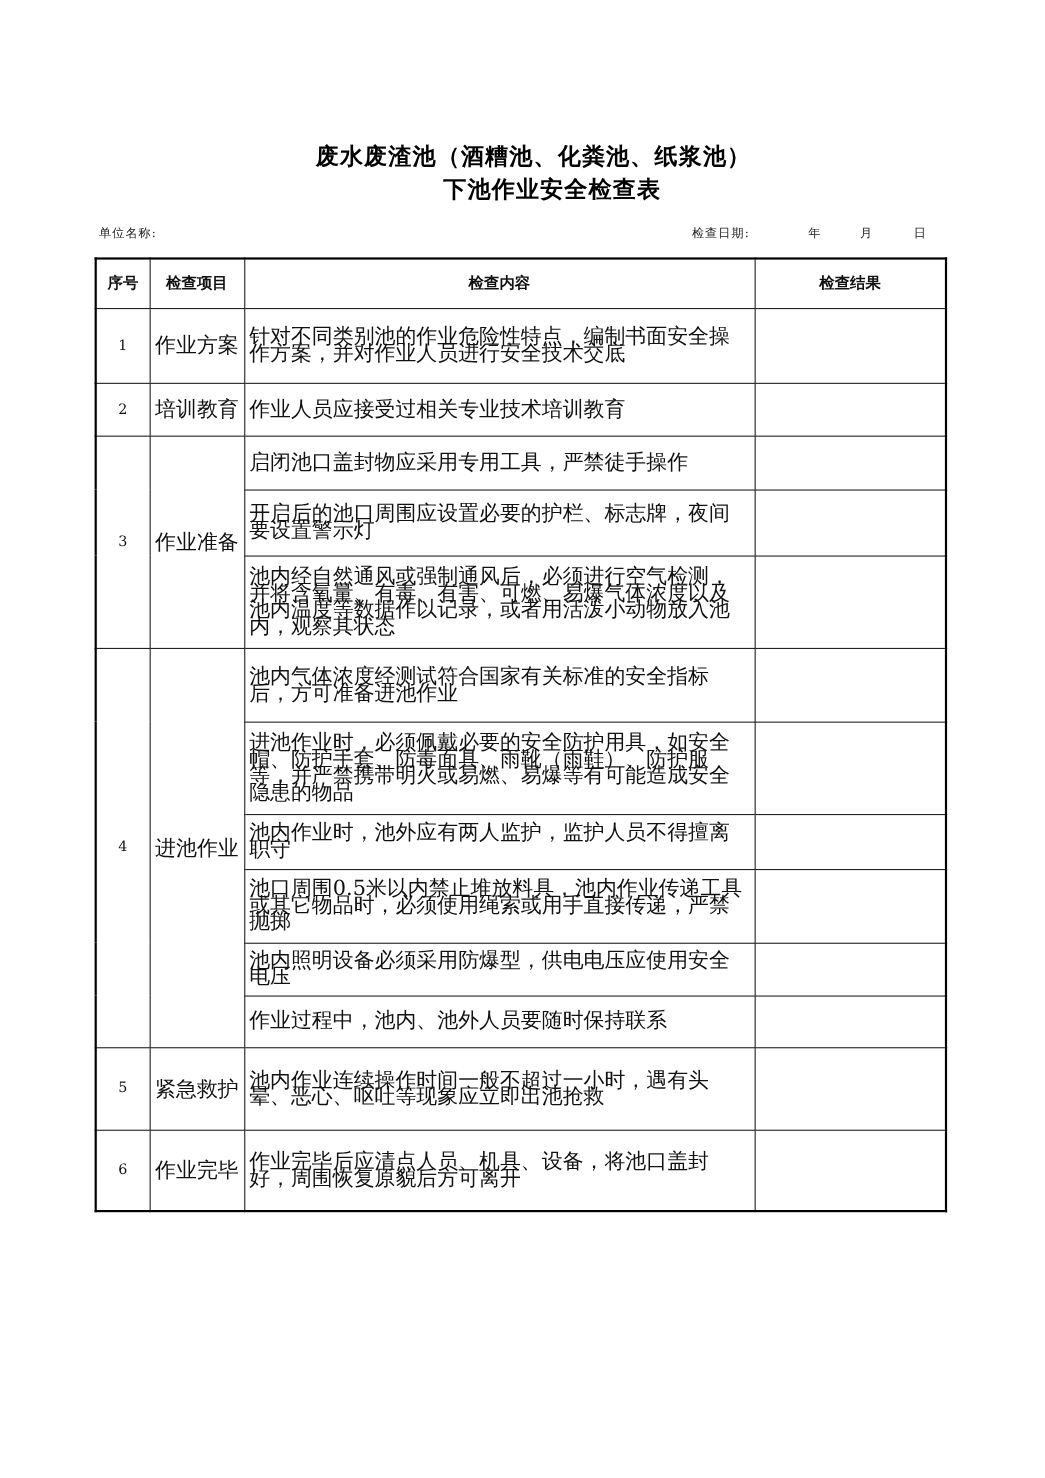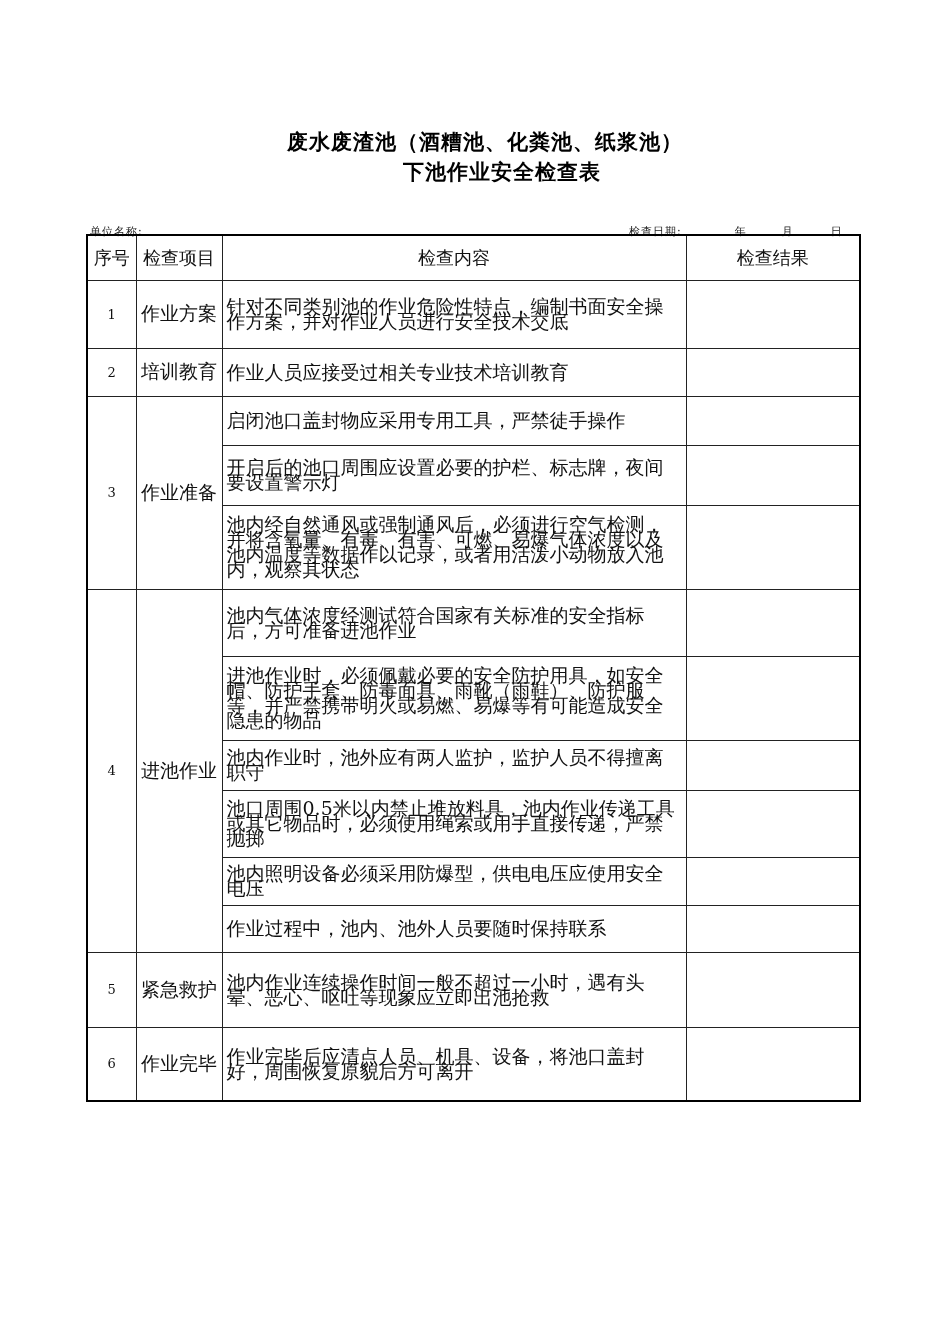--- a/index.html
+++ b/index.html
@@ -3,28 +3,28 @@
   <meta charset="utf-8">
   <style>
     html, body { margin: 0; padding: 0; background: #ffffff; }
     body { width: 950px; height: 1344px; position: relative; overflow: hidden;
            font-family: "DejaVu Serif", "Liberation Serif", serif; color: #111; }
     .title { position: absolute; left: 0; width: 950px; text-align: center;
              font-family: "DejaVu Sans", "Liberation Sans", sans-serif; font-weight: bold;
              font-size: 21px; color: #000; letter-spacing: 1px; }
     .title.l1 { top: 128px; left: 10px; }
     .title.l2 { top: 158px; padding-left: 27px; }
-    .meta { position: absolute; top: 224px; font-size: 11px; color: #222; letter-spacing: 1px; }
+    .meta { position: absolute; top: 204px; font-size: 11px; color: #222; letter-spacing: 1px; }
     .meta.unit { left: 90px; }
     .meta.date { left: 629px; }
     .meta.date span { display: inline-block; }
     table { position: absolute; left: 86px; top: 234px; border-collapse: collapse;
             table-layout: fixed; width: 773px; border: 2px solid #000; }
     td, th { border: 1px solid #222; padding: 0; vertical-align: middle; font-size: 19px; }
-    th { font-family: "DejaVu Sans", "Liberation Sans", sans-serif; font-weight: normal; font-size: 18px; text-align: center; }
+    th { font-family: "DejaVu Sans", "Liberation Sans", sans-serif; font-weight: bold; font-size: 14px; text-align: center; }
     td.c { text-align: center; }
     td.content { padding: 0 4px 0 4px; line-height: 15px; text-align: left; margin-left: 13px; }
     td.seq { font-size: 13px; }
   </style>
 </head>
 <body>
 
 <div class="title l1">废水废渣池（酒糟池、化粪池、纸浆池）</div>
 <div class="title l2">下池作业安全检查表</div>
 

